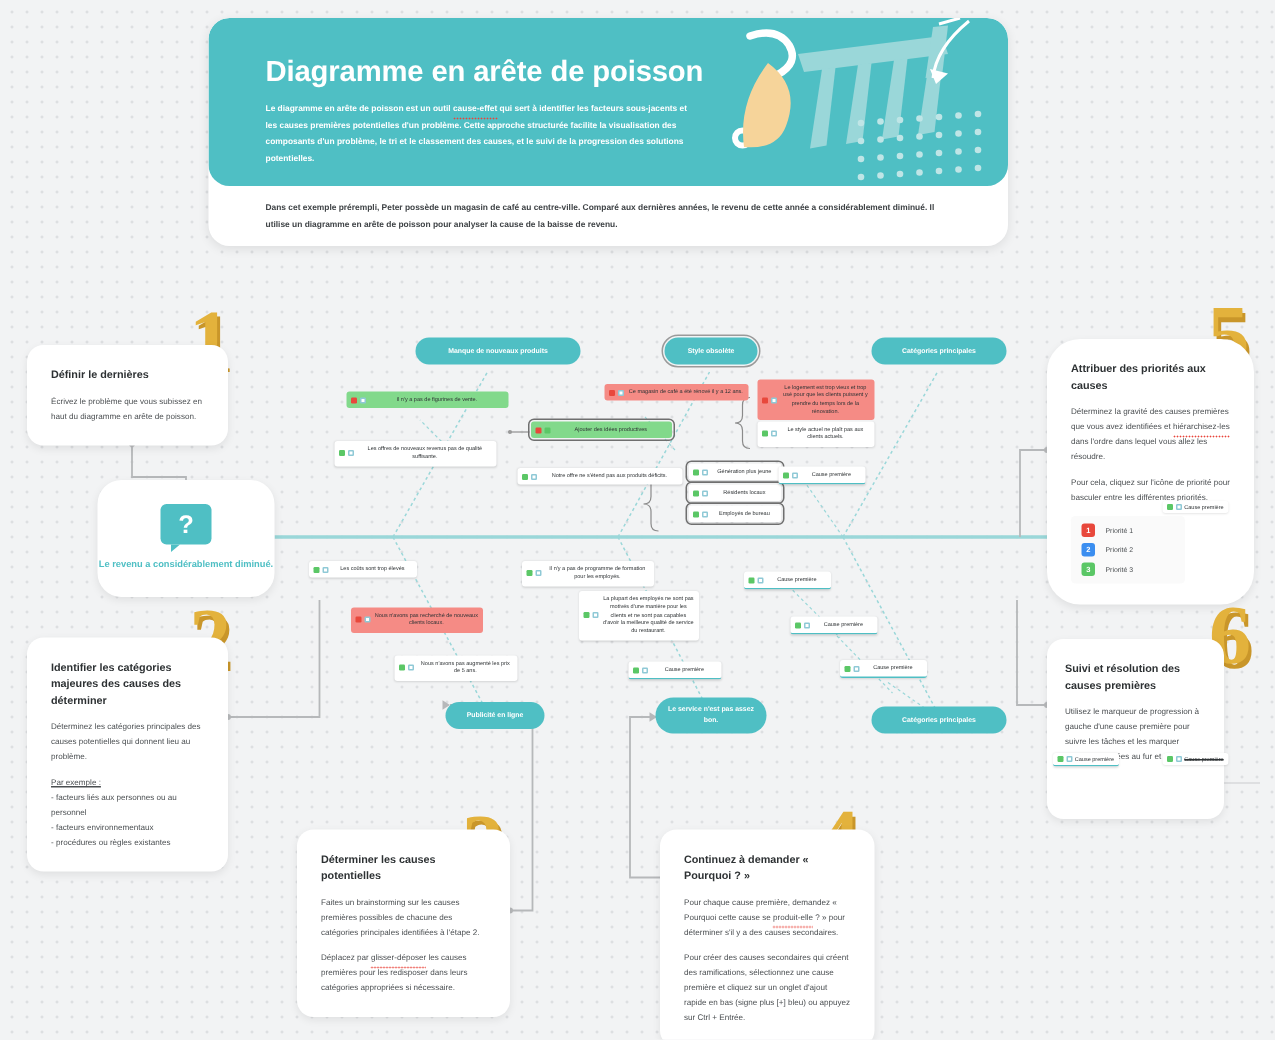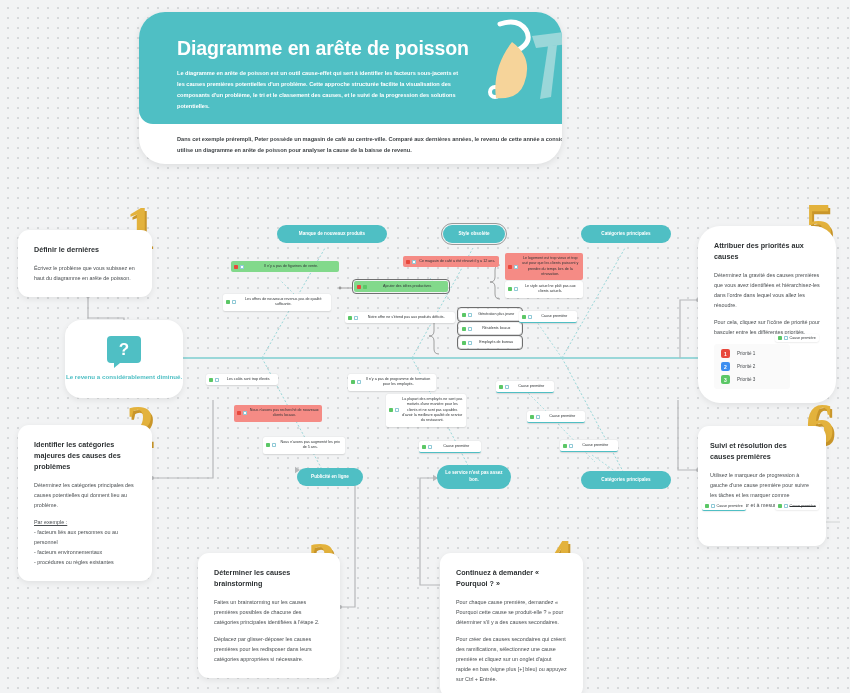--- a/index.html
+++ b/index.html
@@ -14,23 +14,23 @@
     width: 850px; height: 693px;
     background-color: #f2f3f4;
     background-image: radial-gradient(#d6d8da 0.9px, transparent 0.9px);
     background-size: 10px 10px;
     background-position: 3px 3px;
   }
 
   
   .header-card {
     position: absolute; left: 139px; top: 12px;
-    width: 423px; height: 152px;
+    width: 533px; height: 152px;
     background: #ffffff;
-    border-radius: 26px;
+    border-radius: 14px;
     box-shadow: 0 2px 7px rgba(0,0,0,0.09);
     overflow: hidden;
   }
   .header-banner {
     position: absolute; left: 0; top: 0;
     width: 533px; height: 112px;
     background: #4fbfc4;
     border-radius: 14px;
     overflow: hidden;
   }
@@ -282,33 +282,33 @@
   </svg>
 
   <div class="bignum" style="left:126px; top:199px;">1</div>
   <div class="step-card" style="left:18px; top:230px; width:134px;">
     <h3>Définir le dernières</h3>
     <p class="tight">Écrivez le problème que vous subissez en haut du diagramme en arête de poisson.</p>
   </div>
 
   <div class="bignum" style="left:126px; top:398px;">2</div>
   <div class="step-card" style="left:18px; top:425px; width:134px;">
-    <h3>Identifier les catégories majeures des causes des problèmes</h3>
+    <h3>Identifier les catégories majeures des causes des déterminer</h3>
     <p>Déterminez les catégories principales des causes potentielles qui donnent lieu au problème.</p>
     <p class="tight">
       <span class="ul-head">Par exemple :</span><br>
       <span>- facteurs liés aux personnes ou au personnel</span><br>
       <span>- facteurs environnementaux</span><br>
       <span>- procédures ou règles existantes</span>
     </p>
   </div>
 
   <div class="bignum" style="left:308px; top:535px;">3</div>
   <div class="step-card" style="left:198px; top:553px; width:142px;">
-    <h3>Déterminer les causes brainstorming</h3>
+    <h3>Déterminer les causes potentielles</h3>
     <p>Faites un brainstorming sur les causes premières possibles de chacune des catégories principales identifiées à l'étape 2.</p>
     <p class="tight">Déplacez par <span class="squiggle">glisser-déposer</span> les causes premières pour les redisposer dans leurs catégories appropriées si nécessaire.</p>
   </div>
 
   <div class="bignum" style="left:545px; top:532px;">4</div>
   <div class="step-card" style="left:440px; top:553px; width:143px;">
     <h3>Continuez à demander « Pourquoi ? »</h3>
     <p>Pour chaque cause première, demandez « Pourquoi cette cause se <span class="squiggle">produit-elle</span> ? » pour déterminer s'il y a des causes secondaires.</p>
     <p class="tight">Pour créer des causes secondaires qui créent des ramifications, sélectionnez une cause première et cliquez sur un onglet d'ajout rapide en bas (signe plus [+] bleu) ou appuyez sur Ctrl + Entrée.</p>
   </div>
@@ -335,21 +335,21 @@
   </div>
   <div class="legend-cause" style="position:absolute; left:775px; top:334px;">
     <span class="mini">
         <i class="sq g"></i>
         <i class="sq o"></i>
       </span>
     <span class="txt">Cause première</span>
   </div>
 
   <div class="bignum" style="left:806px; top:396px;">6</div>
-  <div class="step-card" style="left:698px; top:426px; width:128px;padding-left:12px;">
+  <div class="step-card" style="left:698px; top:426px; width:118px;padding-left:12px;">
     <h3>Suivi et résolution des causes premières</h3>
     <p class="tight">Utilisez le marqueur de progression à gauche d'une cause première pour suivre les tâches et les marquer comme terminées au fur et à mesure.</p>
     <div style="height:22px;"></div>
   </div>
   <div class="legend-cause u" style="position:absolute; left:702px; top:502px;">
     <span class="mini">
         <i class="sq g"></i>
         <i class="sq o"></i>
       </span>
     <span class="txt">Cause première</span>

